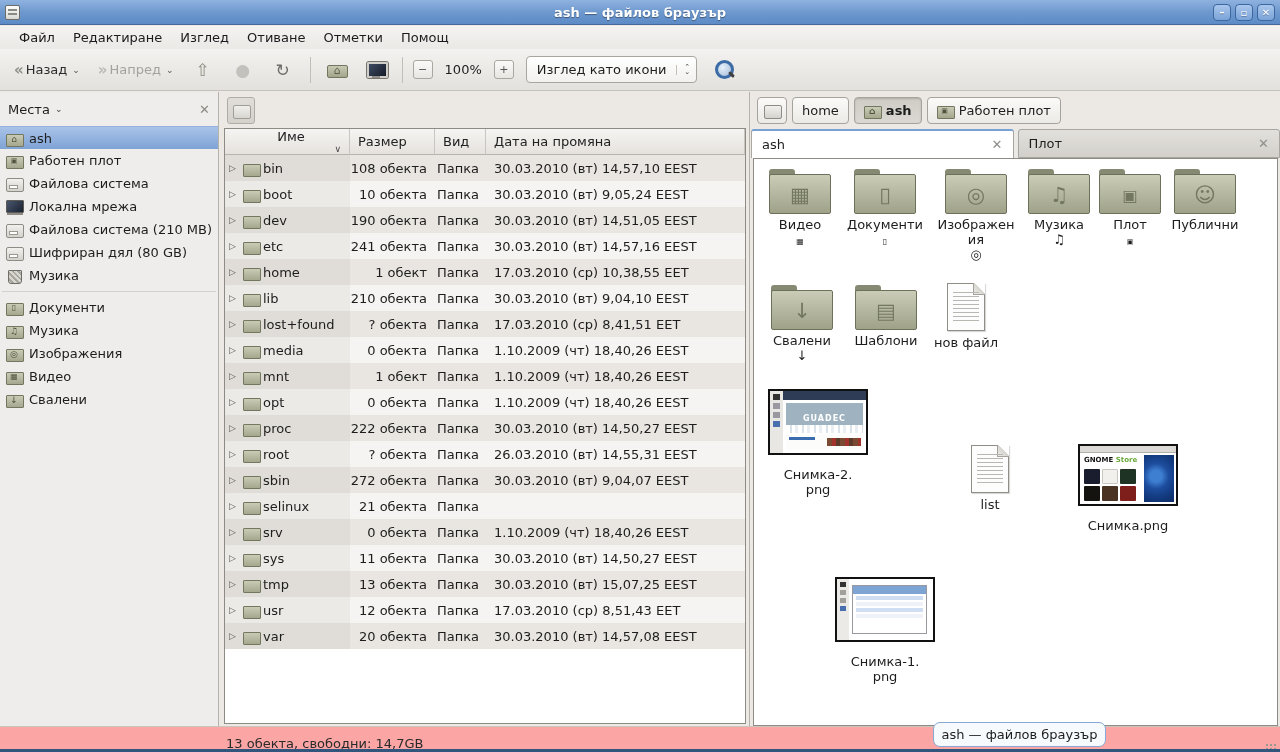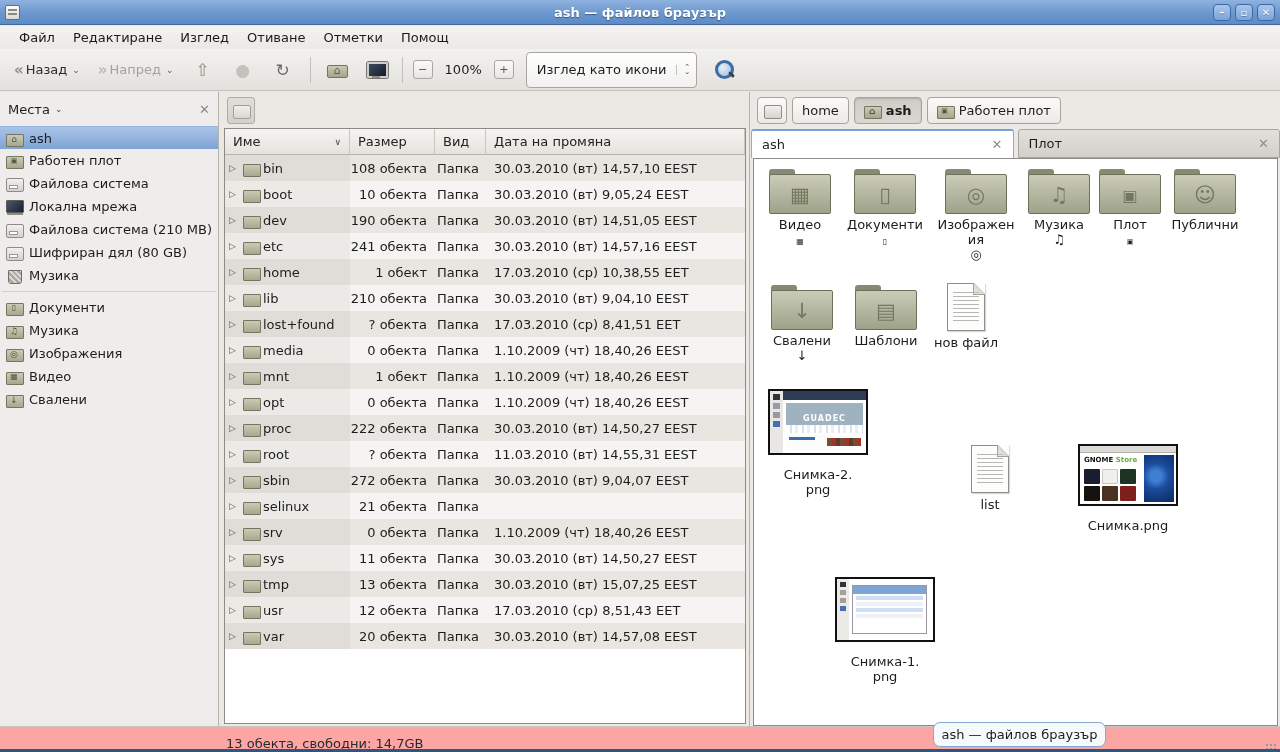--- a/index.html
+++ b/index.html
@@ -44,21 +44,21 @@
   .home-ico::after { content:"⌂"; position:absolute; left:0; right:0; top:2px; text-align:center;
     font-size:11px; color:#5b5e4a; }
   .comp-ico { width:20px; height:16px; position:relative; }
   .comp-ico::before { content:""; position:absolute; left:1px; top:0; width:17px; height:12px;
     background:linear-gradient(135deg,#3d4a63,#161c29); border:2px solid #cfcdc8; border-radius:2px;
     box-shadow:0 0 0 1px #77756f; }
   .comp-ico::after { content:""; position:absolute; left:6px; bottom:0; width:8px; height:2px; background:#8e8c85; }
   .zbtn { width:20px; height:19px; border:1px solid #aaa7a1; border-radius:3px;
     background:linear-gradient(#fbfaf9,#e8e6e2); color:#555; font-size:11px; text-align:center; line-height:17px; }
   .zoomlvl { padding:0 6px; }
-  .combo { display:flex; align-items:center; height:36px; border:1px solid #a9a6a0; border-radius:4px;
+  .combo { display:flex; align-items:center; height:27px; border:1px solid #a9a6a0; border-radius:4px;
     background:linear-gradient(#fff,#f2f1ef); padding:0 6px 0 10px; gap:10px; margin-left:6px; }
   .combo .spin { border-left:1px solid #c4c1bb; padding-left:7px; display:flex; flex-direction:column;
     font-size:7px; line-height:5px; color:#444; }
   .search-ico { width:24px; height:24px; position:relative; margin-left:10px; }
   .search-ico::before { content:""; position:absolute; left:2px; top:2px; width:13px; height:13px;
     border:3px solid #3c6ba5; border-radius:50%; background:radial-gradient(circle at 35% 35%,#e8f0fa,#9fb9d8); }
   .search-ico::after { content:""; position:absolute; left:15px; top:15px; width:7px; height:3px;
     background:#3f3f3f; border-radius:2px; transform:rotate(45deg); }
 
   
@@ -110,21 +110,21 @@
 
   
   .treepane { position:absolute; left:220px; top:0; width:530px; height:634px; border-right:1px solid #b5b2ac; }
   .mini-toolbar { height:36px; display:flex; align-items:center; padding-left:7px; }
   .mini-btn { width:28px; height:27px; border:1px solid #a19e98; border-radius:3px;
     background:linear-gradient(#dedcd7,#cfccc6); display:flex; align-items:center; justify-content:center; opacity:.8; }
   .listbox { position:absolute; left:4px; top:36px; right:3px; bottom:2px; border:1px solid #8e8b85; background:#fff; overflow:hidden; }
   .thead { display:flex; height:26px; }
   .th { background:linear-gradient(#f6f4f2,#e5e2de); border-right:1px solid #c9c6c0; border-bottom:1px solid #b7b4ae;
     display:flex; align-items:center; padding-left:8px; color:#222; }
-  .th-name { width:125px; } .th-size { width:85px; } .th-type { width:51px; } .th-date { flex:1; }
+  .th-name { width:125px;flex-direction:column; } .th-size { width:85px; } .th-type { width:51px; } .th-date { flex:1; }
   .sort-arrow { margin-left:auto; margin-right:8px; font-size:9px; color:#444; }
   .trow { display:flex; height:26px; align-items:center; }
   .trow:nth-of-type(odd) { background:#e9e6e2; }
   .trow:nth-of-type(even) { background:#f5f4f2; }
   .c-name { width:125px; display:flex; align-items:center; gap:3px; height:100%;
     background:rgba(90,80,60,.06); padding-left:4px; }
   .expander { width:11px; font-size:9px; color:#56564f; }
   .expander::before { content:"▷"; }
   .c-size { width:85px; text-align:right; padding-right:8px; color:#1d1d1d; }
   .c-type { width:51px; padding-left:2px; }
@@ -488,21 +488,21 @@
           </div>
 
           <div class="trow">
             <span class="c-name">
               <span class="expander"></span>
               <span class="item-icon"></span>
               <span>root</span>
             </span>
             <span class="c-size">? обекта</span>
             <span class="c-type">Папка</span>
-            <span class="c-date">11.03.2010 (вт) 14,55,31 EEST</span>
+            <span class="c-date">26.03.2010 (вт) 14,55,31 EEST</span>
           </div>
 
           <div class="trow">
             <span class="c-name">
               <span class="expander"></span>
               <span class="item-icon"></span>
               <span>sbin</span>
             </span>
             <span class="c-size">272 обекта</span>
             <span class="c-type">Папка</span>

